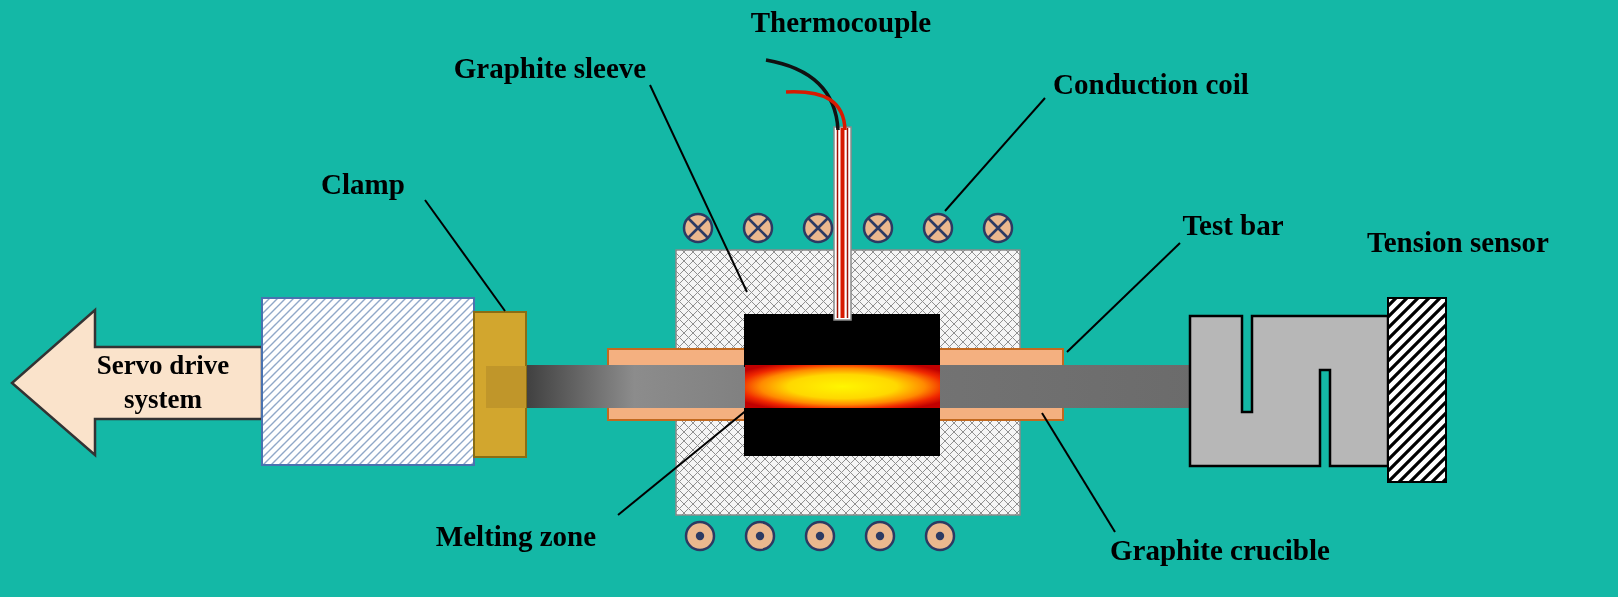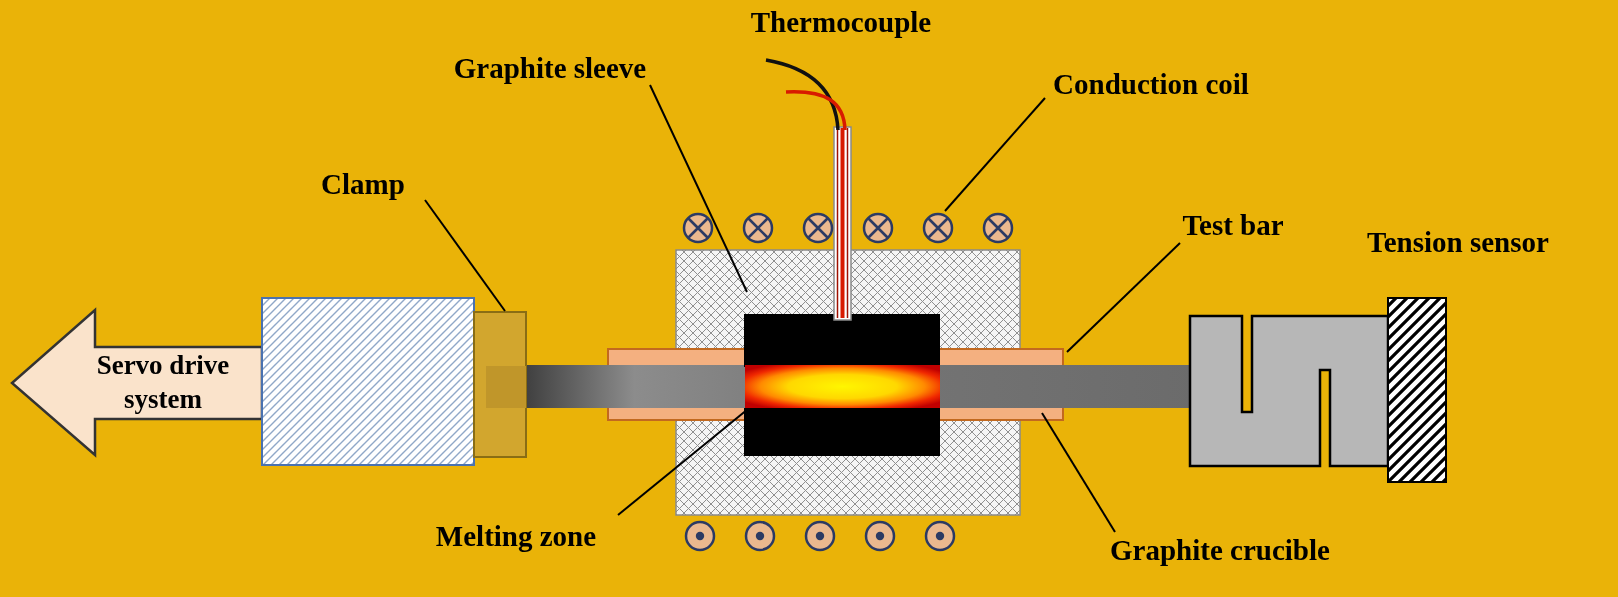--- a/index.html
+++ b/index.html
@@ -1,16 +1,16 @@
 <!DOCTYPE html>
 <html><head>
 <meta charset="utf-8">
 <style>
   html,body{margin:0;padding:0;background:#ffffff;}
-  .canvas{position:relative;width:1618px;height:597px;background:#eab308;overflow:hidden;
+  .canvas{position:relative;width:1618px;height:597px;background:#14b8a6;overflow:hidden;
           font-family:"Liberation Serif","DejaVu Serif",serif;}
   svg{position:absolute;left:0;top:0;}
   .lbl{font-family:"Liberation Serif","DejaVu Serif",serif;font-weight:bold;font-size:29px;fill:#000000;}
   .lbl-mid{text-anchor:middle;}
   .servo-lbl{font-family:"Liberation Serif","DejaVu Serif",serif;font-weight:bold;font-size:27px;fill:#000000;text-anchor:middle;}
   .pointer{stroke:#000000;stroke-width:2;fill:none;}
   .coil{fill:#eab88e;stroke:#2c3a63;stroke-width:2.5;}
   .coil-line{stroke:#2c3a63;stroke-width:2.6;fill:none;}
   .coil-dot{fill:#2c3a63;stroke:none;}
 </style>

